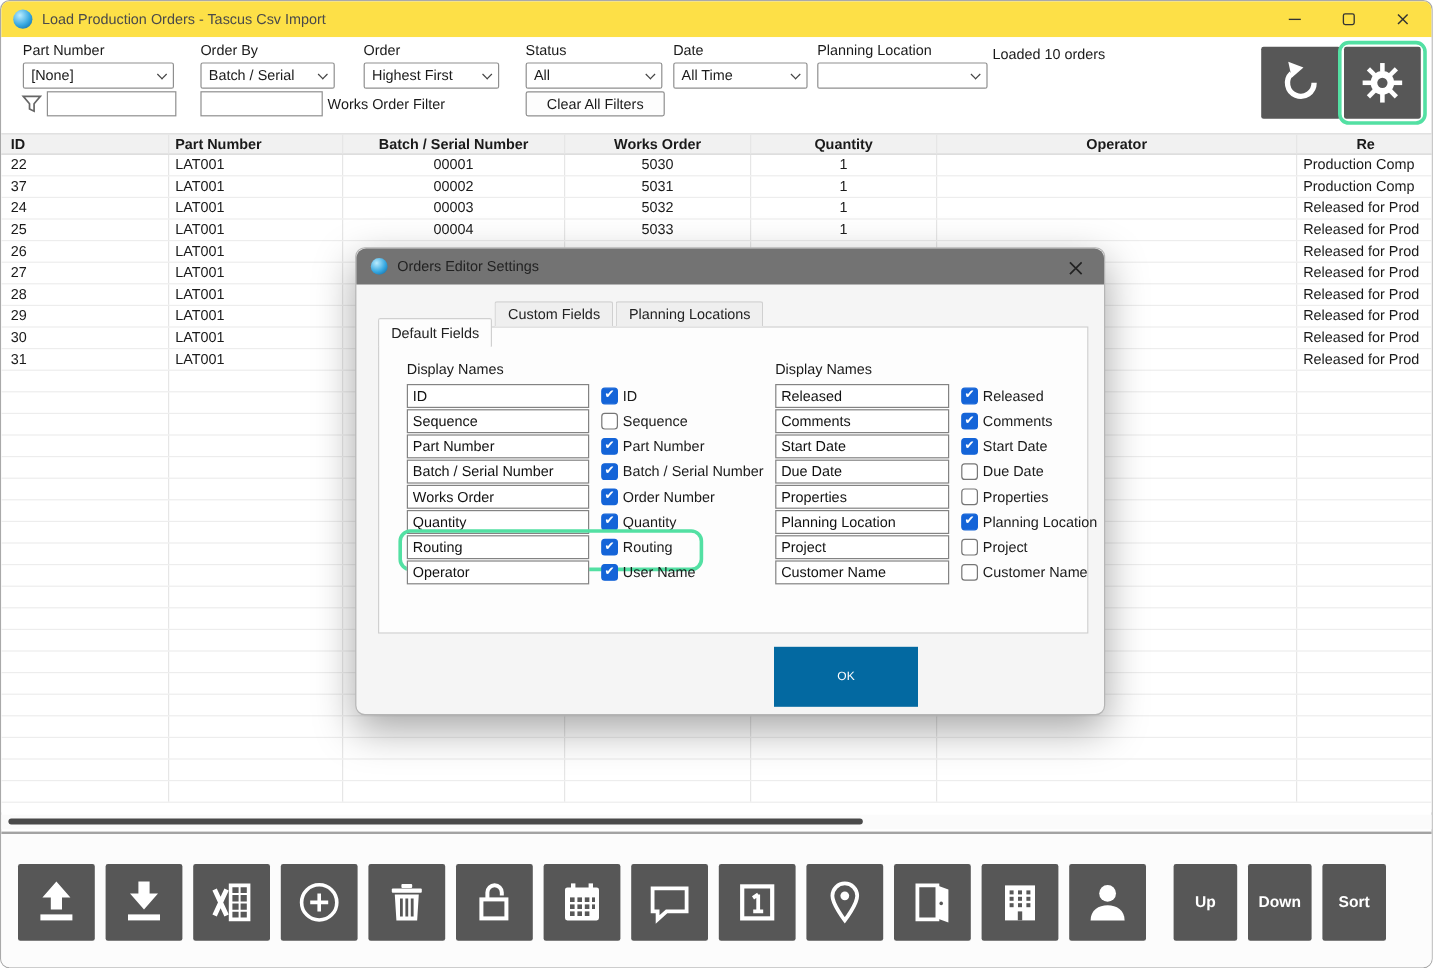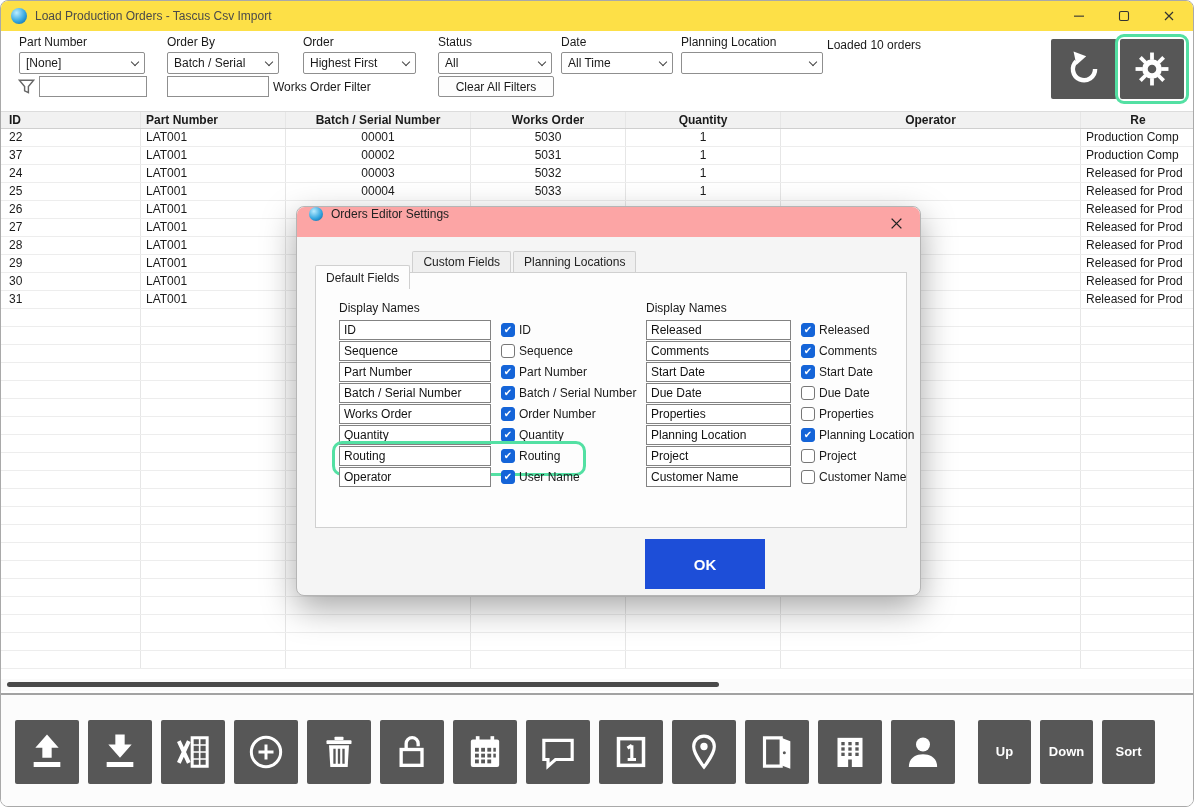--- a/index.html
+++ b/index.html
@@ -59,42 +59,42 @@
   
   .bottombar{position:absolute;top:692px;left:0;width:1194px;height:115px;background:#fcfcfc;border-top:2px solid #a3a3a3;display:flex;align-items:center;padding-left:14px;gap:9px}
   .tool-btn{width:64px;height:64px;background:var(--btn-dark);border:none;border-radius:2px;display:flex;align-items:center;justify-content:center;color:#fff;font:inherit;flex:none}
   .tool-btn svg{width:40px;height:40px}
   .tool-btn.text{width:53px;font-size:13px;font-weight:bold}
   .tool-btn.first-text{margin-left:14px}
   .t-icon{display:flex;align-items:center;justify-content:center}
 
   
   .dialog{position:absolute;left:295px;top:205px;width:625px;height:390px;background:#f5f5f5;border:1px solid #b5b5b5;border-radius:8px;box-shadow:0 12px 34px rgba(0,0,0,.35)}
-  .dlg-titlebar{position:relative;height:30px;display:flex;padding-left:12px;border-radius:8px 8px 0 0;background:#fca5a5}
+  .dlg-titlebar{position:relative;height:30px;display:flex;align-items:center;padding-left:12px;border-radius:8px 8px 0 0;background:#737373}
   .dlg-title{margin-left:8px;color:#222}
   .dlg-close{position:absolute;right:12px;top:7px;width:24px;height:18px;display:flex;align-items:center;justify-content:center}
   .dlg-close svg{width:13px;height:13px}
   .dlg-tabs{position:absolute;left:18px;top:42px;display:flex;z-index:2}
   .tab{height:21px;margin-top:2px;padding:0 10px;display:flex;align-items:center;background:#efefef;border:1px solid #d0d0d0;border-bottom:none;margin-right:2px;border-radius:2px 2px 0 0;color:#222;white-space:nowrap}
   .tab.active{height:24px;margin-top:16px;background:#fdfdfd;position:relative}
   .dlg-panel{position:absolute;left:18px;top:65px;width:592px;height:256px;background:#fdfdfd;border:1px solid #d0d0d0}
   .dn-label{position:absolute;white-space:nowrap;color:#1a1a1a}
   .dn-label.left{left:23px;top:28px}
   .dn-label.right{left:330px;top:28px}
   .fields-group{position:absolute;display:flex;flex-direction:column}
   .fields-group.left{left:23px;top:47px}
   .fields-group.right{left:330px;top:47px}
   .field-row{display:flex;align-items:center;height:20px;margin-bottom:1px;position:relative}
   .field-input{width:152px;height:20px;border:1px solid #838383;padding:0 4px;font:inherit;background:#fff;color:#111}
   .fields-group.right .field-input{width:145px}
   .checkbox{width:14px;height:14px;margin-left:10px;border:1px solid #767676;border-radius:3px;background:#fff;display:flex;align-items:center;justify-content:center;font-size:10px;line-height:1;color:#fff;flex:none}
   .checkbox.checked{background:var(--cb-blue);border-color:var(--cb-blue)}
   .cb-label{margin-left:4px;white-space:nowrap}
   .field-row.highlighted::after{content:"";position:absolute;left:-7px;top:-5px;width:248px;height:29px;border:3px solid var(--accent);border-radius:10px;pointer-events:none}
-  .dlg-btn{position:absolute;width:120px;height:50px;background:#1d4ed8;color:#fff;border:none;font-size:15px;font-weight:bold;font-family:inherit}
+  .dlg-btn{position:absolute;width:120px;height:50px;background:#0369a1;color:#fff;border:none;font-size:10px;font-weight:normal;font-family:inherit}
   .dlg-btn.ok{left:348px;top:332px}
   .dlg-btn.cancel{left:495px;top:332px}
 </style>
 </head>
 <body>
 
 <div class="window">
 
   <div class="titlebar">
     <span class="app-icon"></span>

